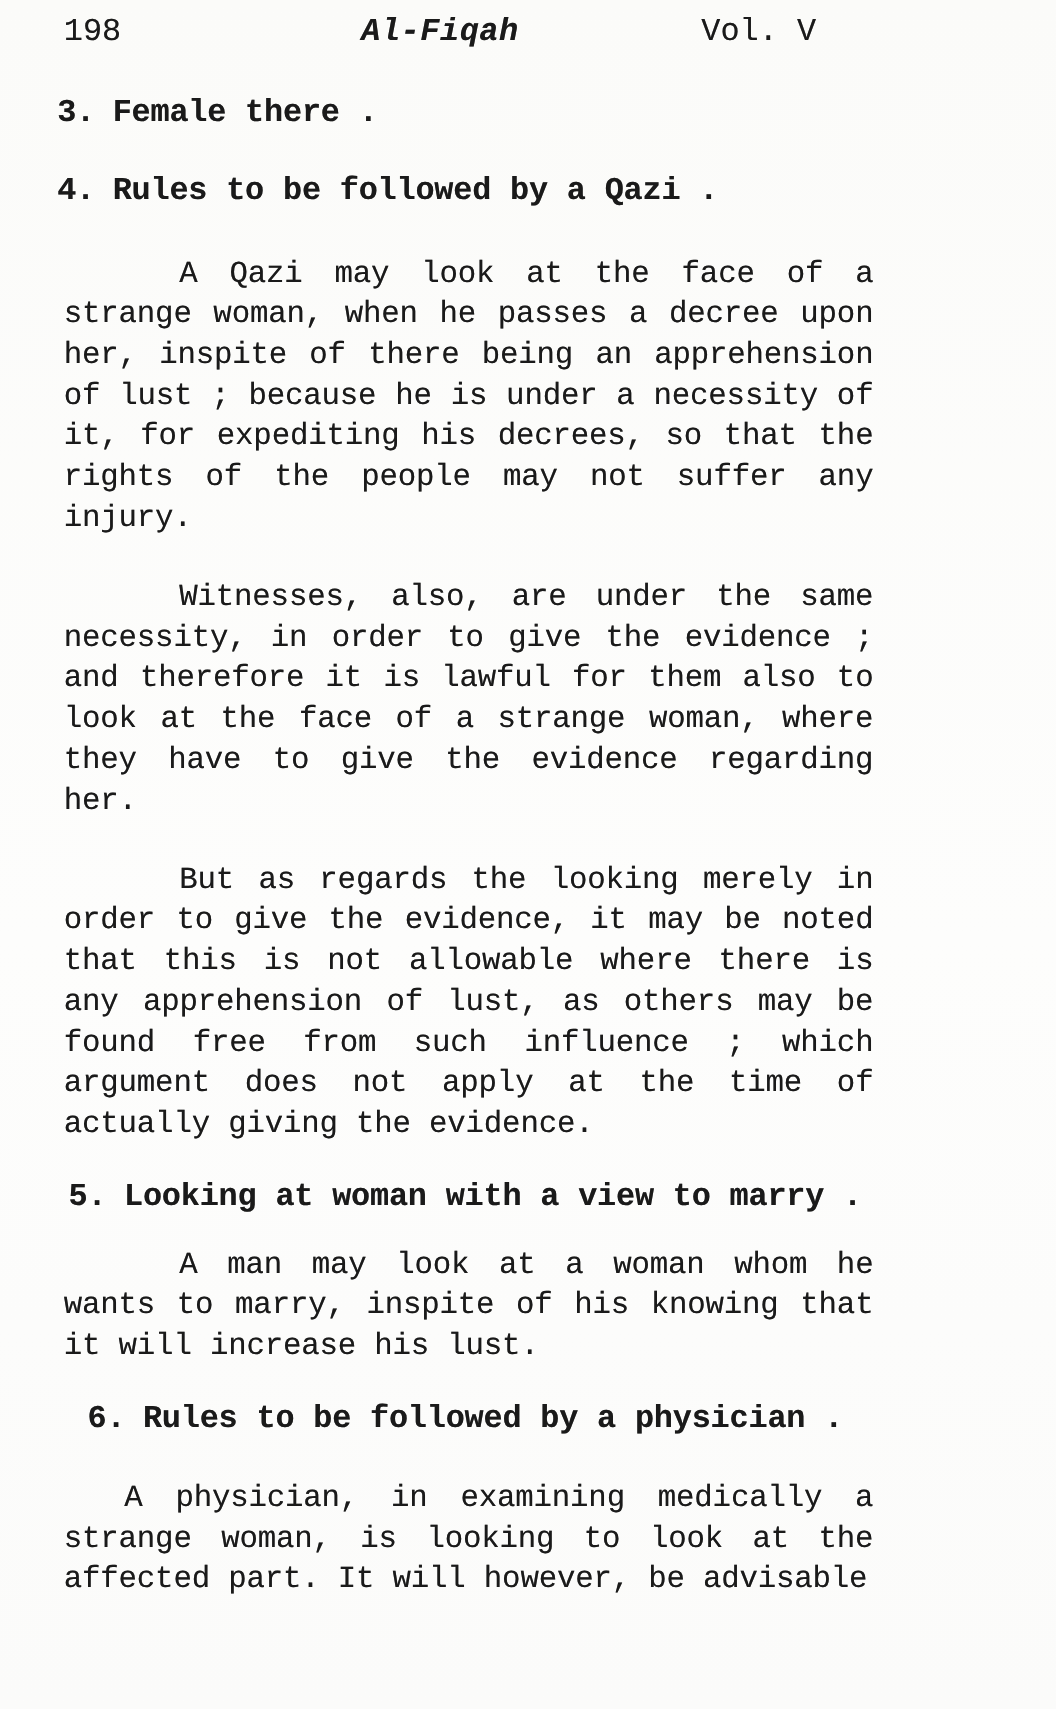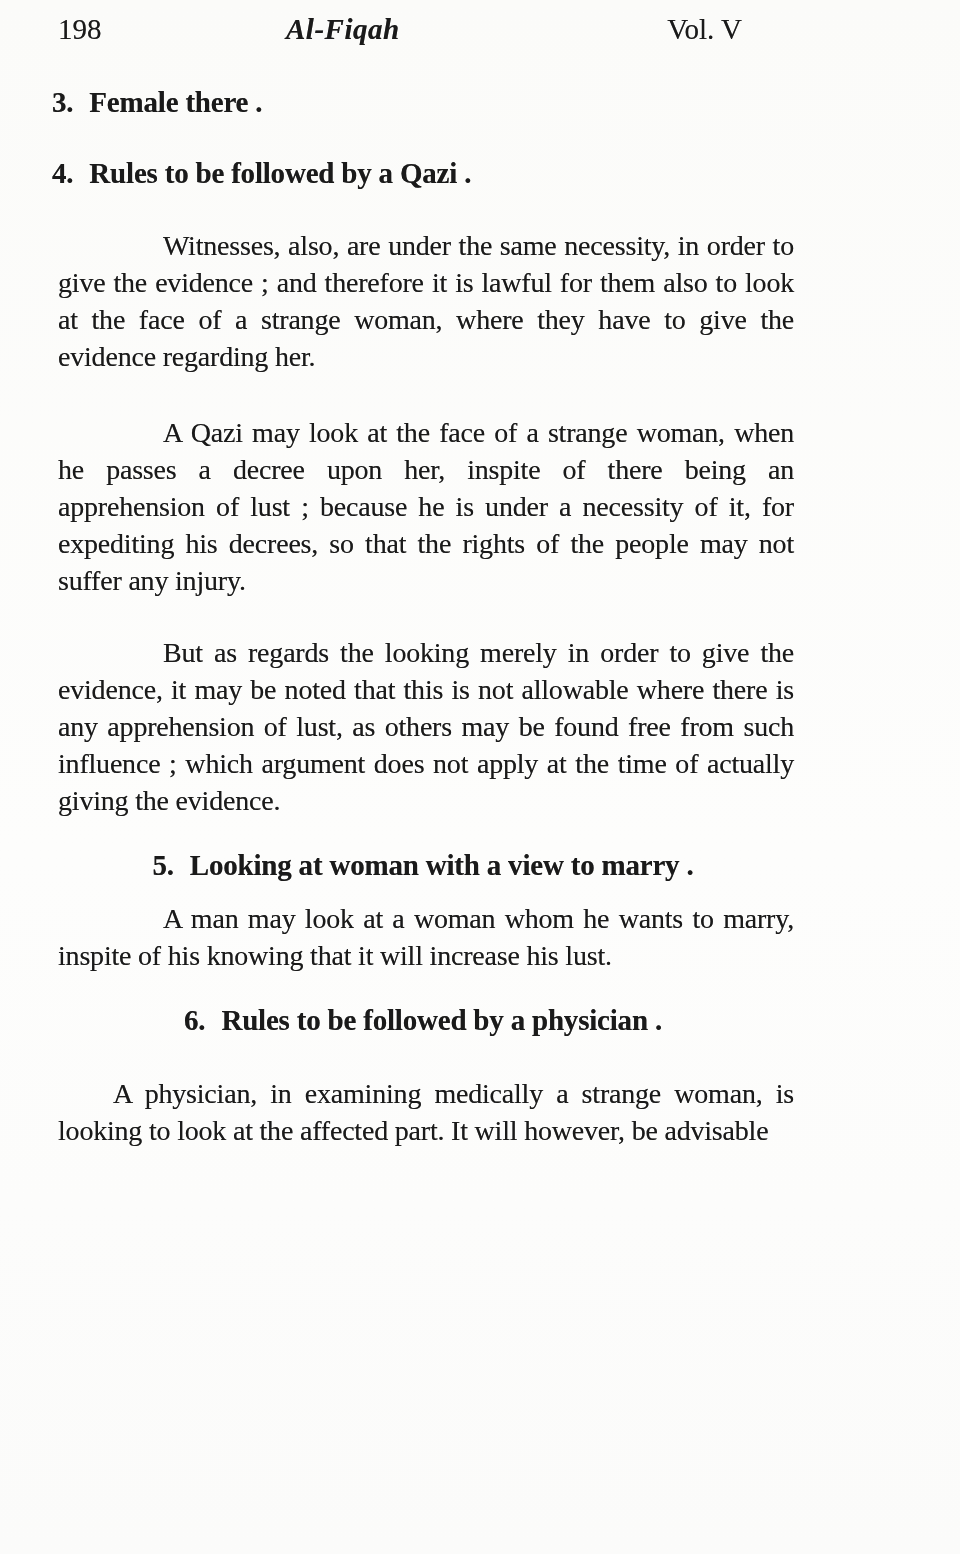--- a/index.html
+++ b/index.html
@@ -13,32 +13,33 @@
     font-family: "Liberation Serif", "DejaVu Serif", serif;
     color: #1a1a1a;
     overflow: hidden;
   }
   .page {
     box-sizing: border-box;
     width: 856px;
     height: 1554px;
     padding: 12px 62px 4px 58px;
     text-shadow: 0 0 0.6px rgba(20,20,20,0.55);
+    font-family: Liberation Mono, monospace;
   }
   
   .running-header {
     display: flex;
     align-items: baseline;
     font-size: 29px;
     line-height: 34px;
     margin-bottom: 38px;
   }
   .running-header .col { flex: 1; }
   .col.left  { text-align: left; }
-  .col.center{ }
+  .col.center{ text-align: center; }
   .col.right { text-align: right; padding-right: 52px; }
   .book-title {
     font-weight: bold;
     font-style: italic;
     letter-spacing: 0.5px;
   }
   
   .para {
     font-size: 28px;
     line-height: 37px;
@@ -56,21 +57,21 @@
     letter-spacing: -0.2px;
   }
   .heading .num { margin-right: 16px; }
   
   .mt32 { margin-top: 32px; }
   .mt34 { margin-top: 34px; }
   .mt35 { margin-top: 35px; }
   .mt36 { margin-top: 36px; }
   .mt39 { margin-top: 39px; }
   .mt28 { margin-top: 28px; text-align: center; }
-  .mt26 { margin-top: 16px; }
+  .mt26 { margin-top: 26px; }
 </style>
 </head>
 <body>
 
 <div class="page">
 
   <header class="running-header">
     <span class="col left">198</span>
     <span class="col center book-title">Al-Fiqah</span>
     <span class="col right">Vol. V</span>
@@ -81,23 +82,23 @@
 
     <h2 class="heading mt32">
       <span class="num">3.</span><span>Female there .</span>
     </h2>
 
 
     <h2 class="heading mt34">
       <span class="num">4.</span><span>Rules to be followed by a Qazi .</span>
     </h2>
 
+    <p class="para mt39">A Qazi may look at the face of a strange woman, when he passes a decree upon her, inspite of there being an apprehension of lust ; because he is under a necessity of it, for expediting his decrees, so that the rights of the people may not suffer any injury.</p>
+
     <p class="para mt35">Witnesses, also, are under the same necessity, in order to give the evidence ; and therefore it is lawful for them also to look at the face of a strange woman, where they have to give the evidence regarding her.</p>
-
-    <p class="para mt39">A Qazi may look at the face of a strange woman, when he passes a decree upon her, inspite of there being an apprehension of lust ; because he is under a necessity of it, for expediting his decrees, so that the rights of the people may not suffer any injury.</p>
 
     <p class="para mt35">But as regards the looking merely in order to give the evidence, it may be noted that this is not allowable where there is any apprehension of lust, as others may be found free from such influence ; which argument does not apply at the time of actually giving the evidence.</p>
 
     <h2 class="heading mt28">
       <span class="num">5.</span><span>Looking at woman with a view to marry .</span>
     </h2>
 
     <p class="para mt26">A man may look at a woman whom he wants to marry, inspite of his knowing that it will increase his lust.</p>
 
     <h2 class="heading mt28">

